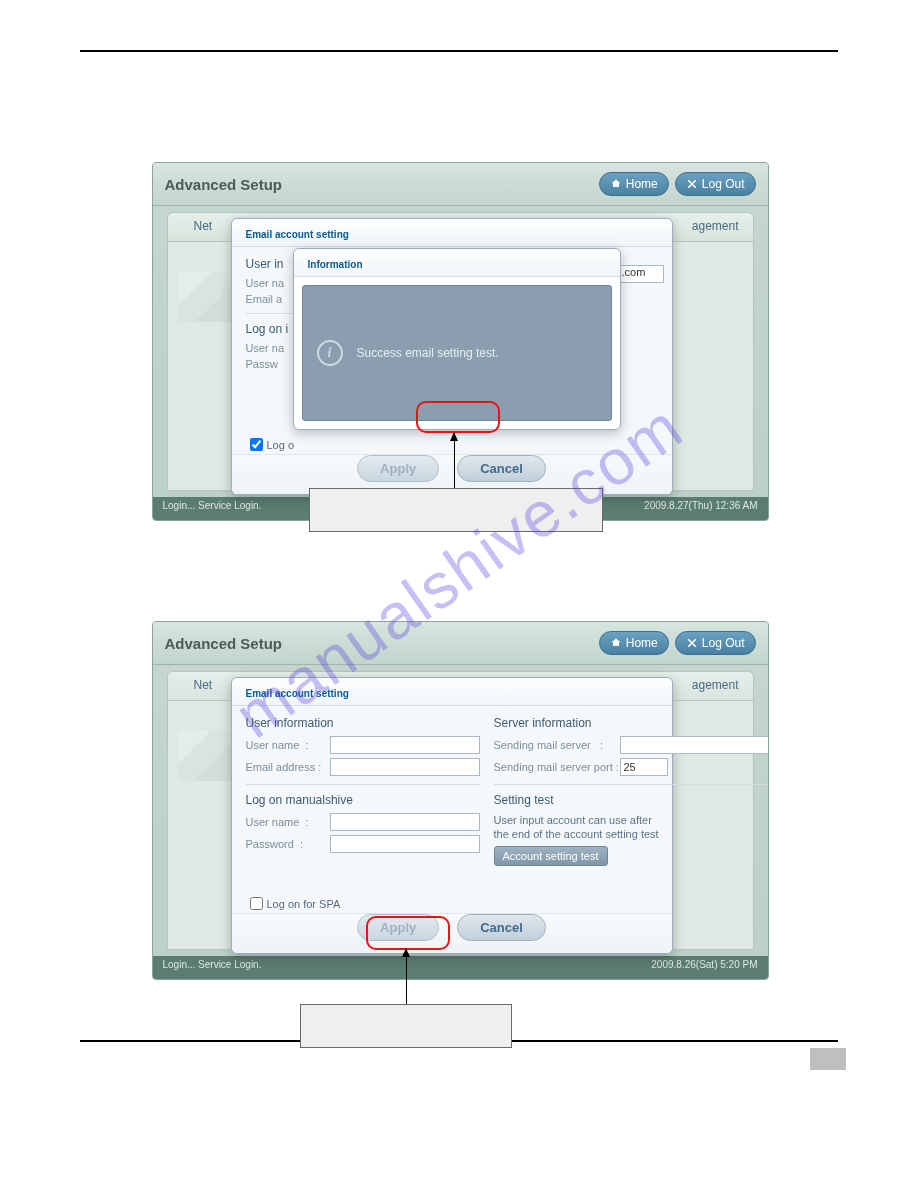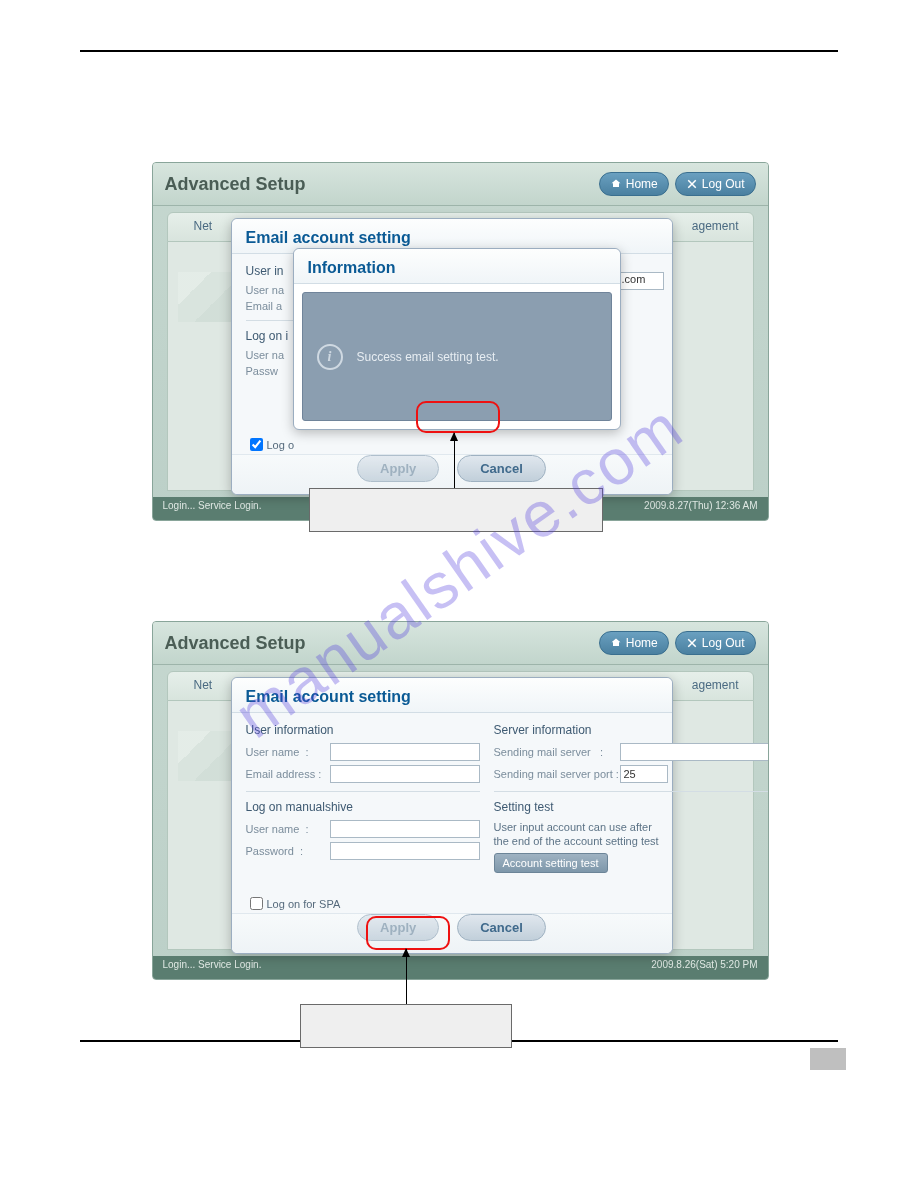--- a/index.html
+++ b/index.html
@@ -35,21 +35,21 @@
   }
   .app-titlebar {
     height: 42px;
     display: flex;
     align-items: center;
     padding: 0 12px;
     background: linear-gradient(#d7e5de, #c2d5cc);
     border-bottom: 1px solid #9db4aa;
   }
   .app-title {
-    font-size: 18px;
+    font-size: 15px;
     color: #4a5d55;
     font-weight: bold;
     flex: 1;
   }
   .hdr-btn {
     background: linear-gradient(#6aa0c0, #4a80a0);
     color: #fff;
     border: 1px solid #3a6f8f;
     border-radius: 12px;
     padding: 4px 10px;
@@ -120,21 +120,21 @@
   .dlg-email {
     left: 78px;
     top: 55px;
     width: 440px;
     height: 275px;
     display: flex;
     flex-direction: column;
   }
   .dlg-title {
     padding: 10px 17px 6px 14px;
-    font-size: 16px;
+    font-size: 10px;
     color: #0a5a95;
     font-weight: bold;
     background: linear-gradient(#fdfefe, #f0f5f8);
     border-bottom: 1px solid #d2dde5;
     border-radius: 6px 6px 0 0;
   }
   .dlg-body {
     flex: 1;
     padding: 10px 14px 6px 14px;
     background: #f5f8fa;

